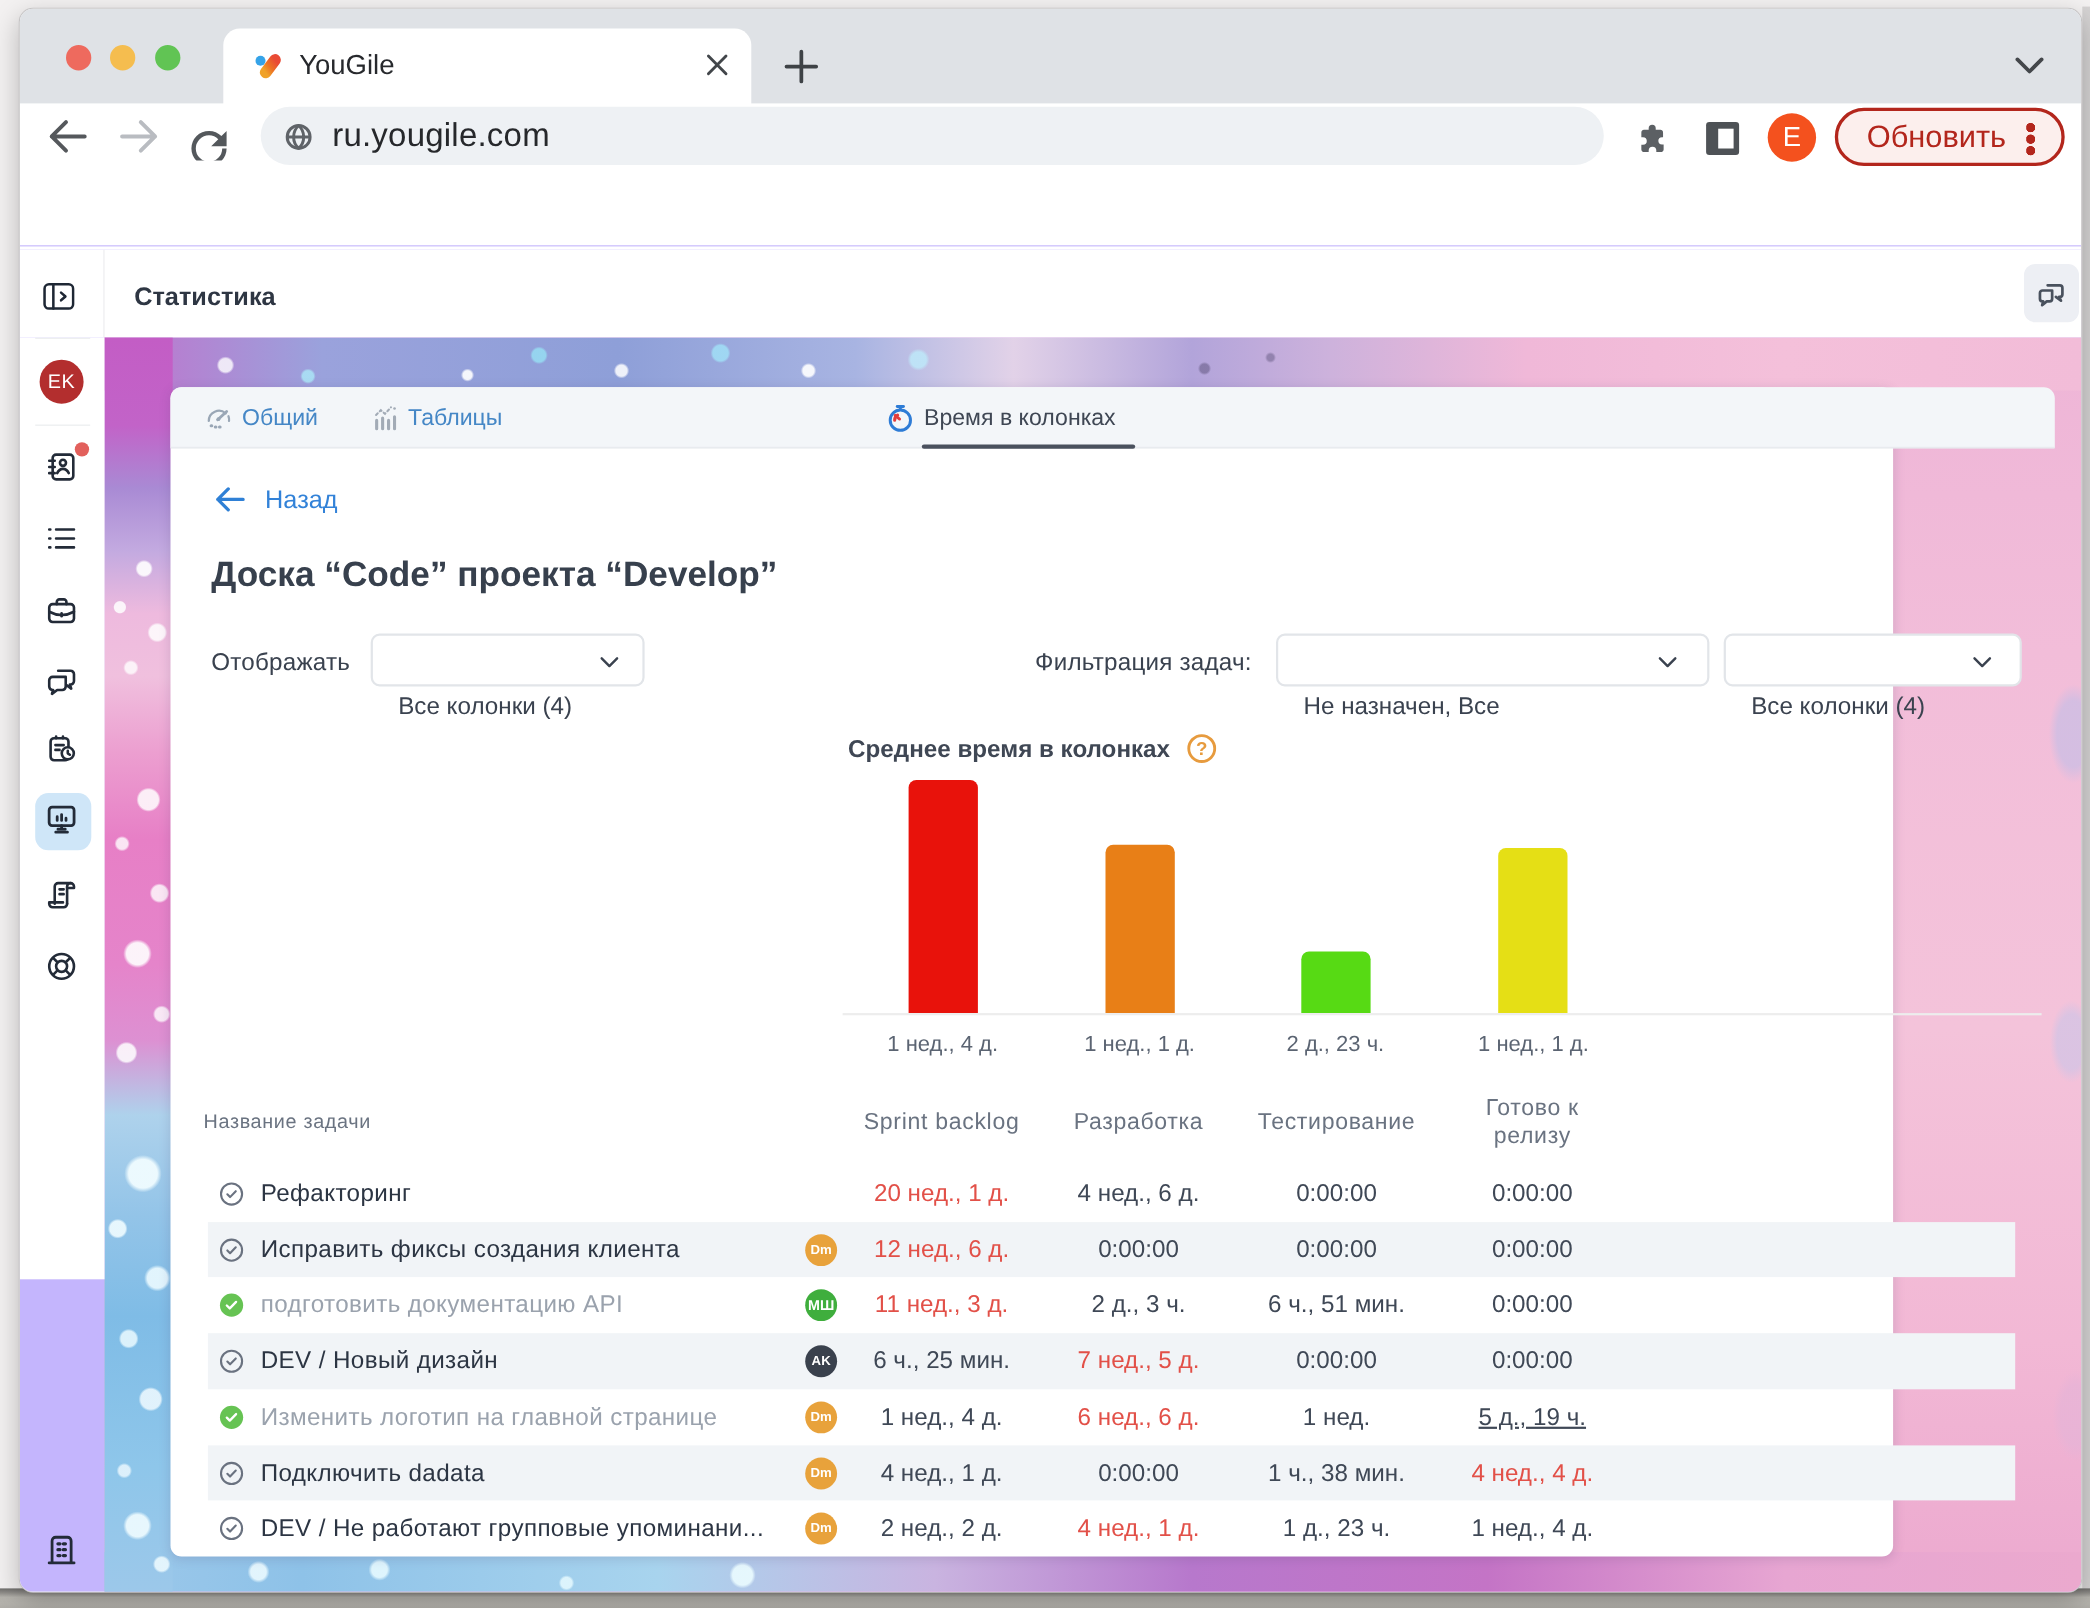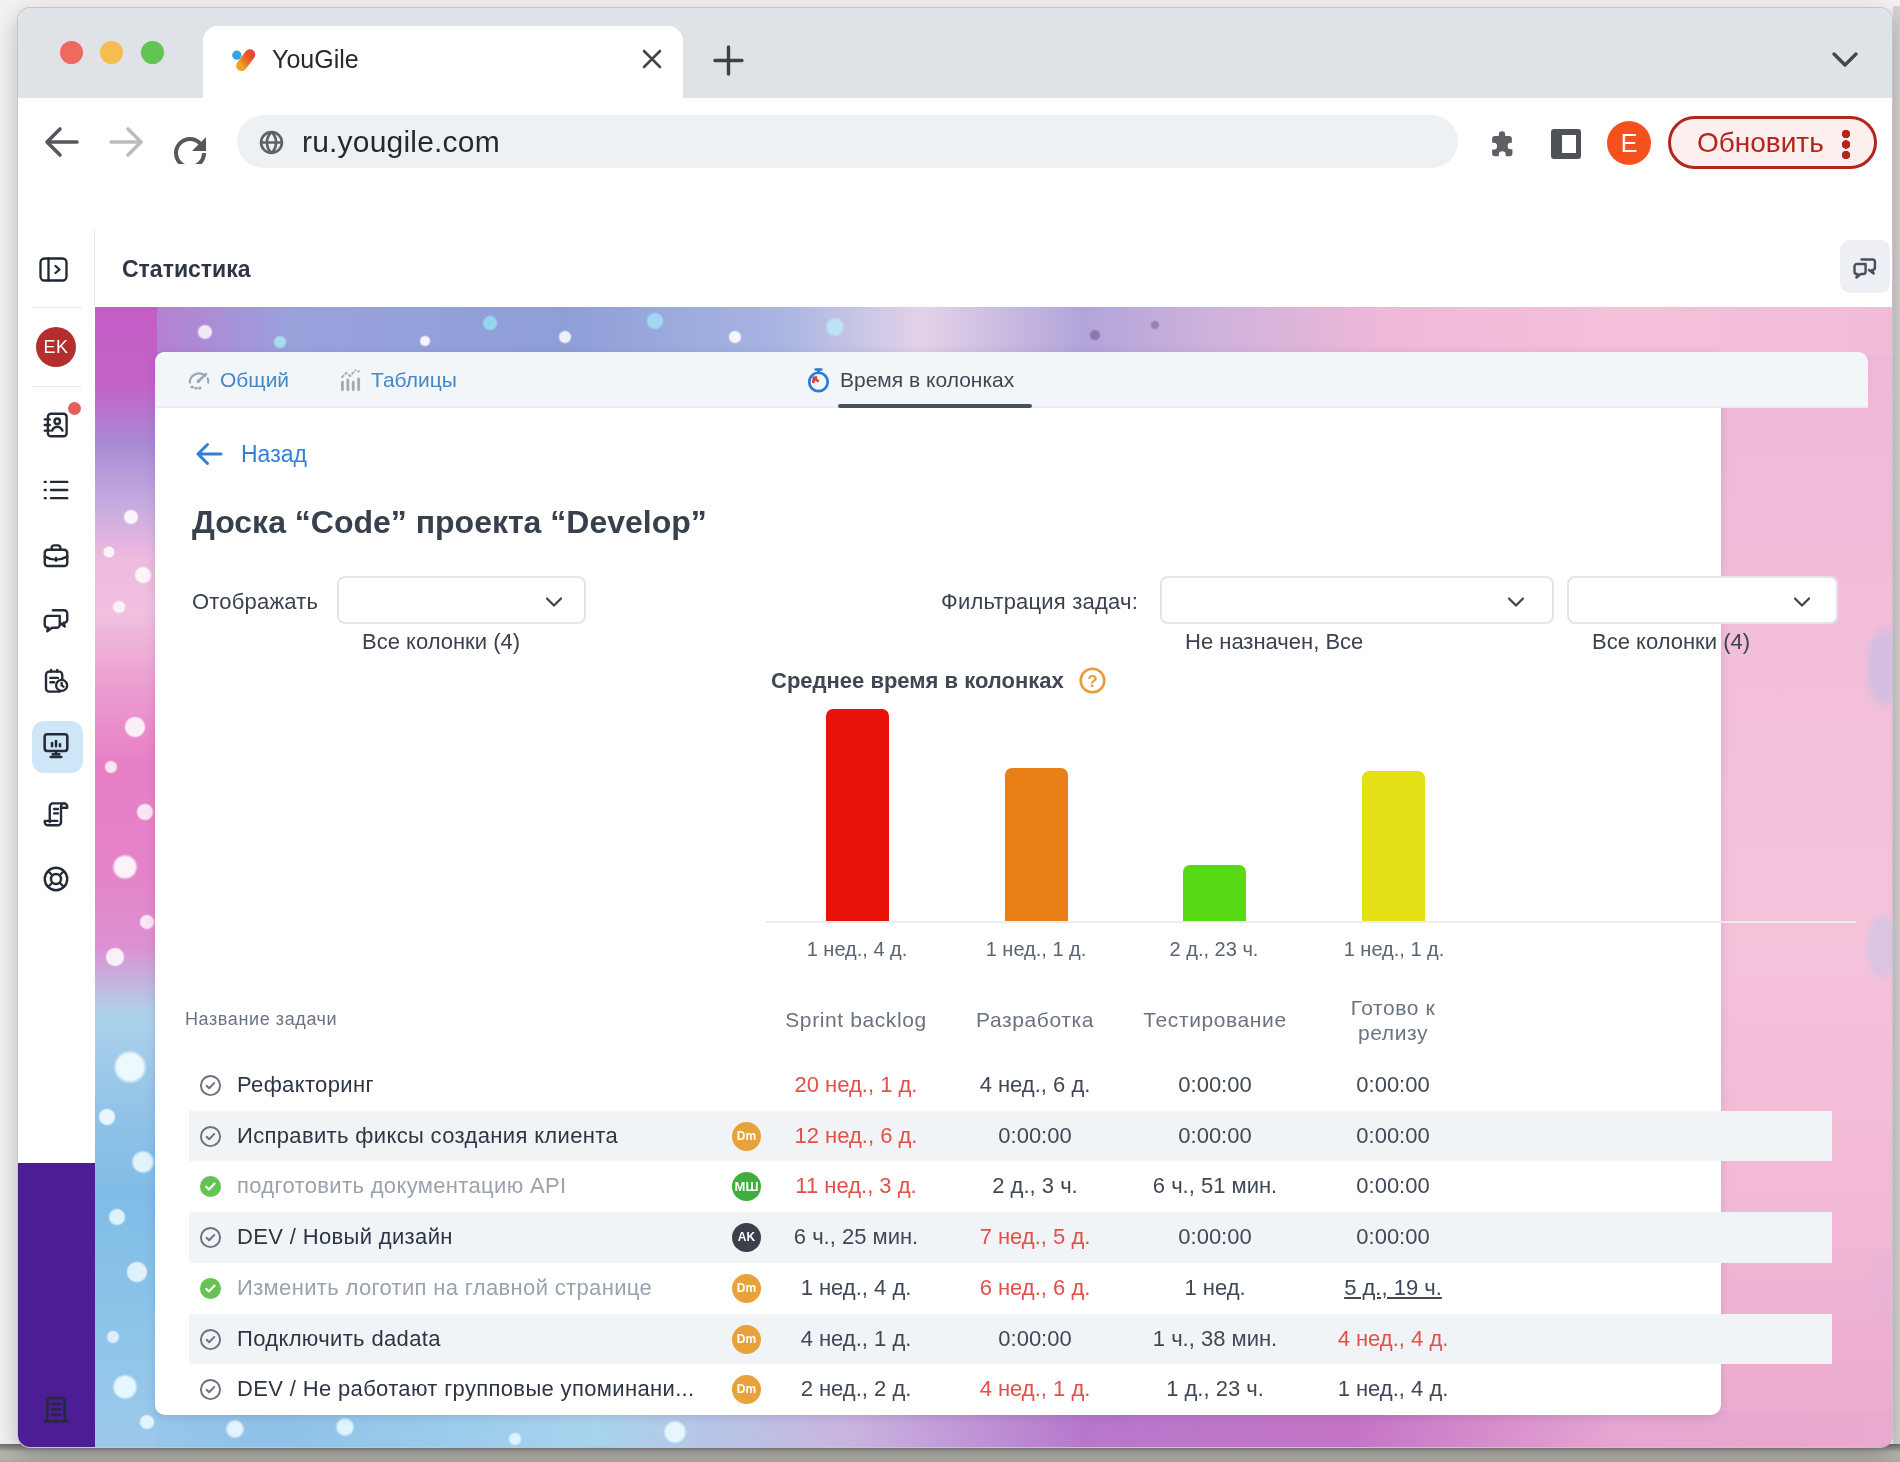--- a/index.html
+++ b/index.html
@@ -10,34 +10,34 @@
 #bottomband { left:0; top:1444px; width:1900px; height:18px;
   background:linear-gradient(180deg,#6f6e6c 0%, #8e8c88 22%, #b5b3ad 45%, #b4b2ac 80%, #aeaca6 100%); }
 #window { left:18px; top:8px; width:1874px; height:1439px; border-radius:12px;
   background:#fff; overflow:hidden; box-shadow:0 0 0 1px #c6c4c5, 0 8px 24px rgba(0,0,0,0.25); }
 
 #tabstrip { left:0; top:0; width:100%; height:90px; background:#dfe2e6; }
 .light { width:23px; height:23px; border-radius:50%; top:33px; }
 #tab { left:185px; top:18px; width:480px; height:72px; background:#fff; border-radius:15px 15px 0 0; }
 #tabtitle { left:69px; top:19px; font-size:25px; color:#27292d; }
 
-#toolbar { left:0; top:104px; width:100%; height:130px; background:#fff; border-bottom:6px solid #c4b5fd; }
+#toolbar { left:0; top:86px; width:100%; height:130px; background:#fff; border-bottom:1px solid #c4b5fd; }
 #urlpill { left:219px; top:3px; width:1221px; height:53px; border-radius:27px; background:#eef1f4; }
 #urltext { left:284px; top:13px; font-size:30px; color:#26282b; letter-spacing:0.2px; }
 #avatarE { left:1589px; top:9px; width:44px; height:44px; border-radius:50%; background:#f4511e;
   color:#fff; font-size:25px; text-align:center; line-height:44px; }
 #updbtn { left:1650px; top:4px; width:209px; height:53px; border-radius:27px; background:#fcefed;
   border:3px solid #b3261c; color:#b3261c; font-size:28px; }
 #updbtn span.t { position:absolute; left:26px; top:8px; }
 #updbtn .dots { position:absolute; right:24px; top:10px; width:8px; height:32px;
   background:radial-gradient(circle 4px at 4px 5px,#b3261c 0 4px,transparent 4.5px),
              radial-gradient(circle 4px at 4px 15.5px,#b3261c 0 4px,transparent 4.5px),
              radial-gradient(circle 4px at 4px 26px,#b3261c 0 4px,transparent 4.5px); }
 
-#app { left:0; top:219px; width:100%; height:1220px; background:#4c1d95; }
+#app { left:0; top:219px; width:100%; height:1220px; background:#c4b5fd; }
 #appheader { left:0; top:0; width:100%; height:80px; background:#fff; }
 #statstitle { left:104px; top:29px; font-size:23px; font-weight:bold; color:#2e3643; }
 #chatbtn { left:1822px; top:13px; width:50px; height:53px; background:#edeff4; border-radius:10px; }
 #sidebar { left:0; top:80px; width:77px; height:856px; background:#fff; }
 #content { left:77px; top:80px; width:1797px; height:1140px; }
 .sdiv { position:absolute; left:14px; width:50px; height:1px; background:#e9ebed; }
 .sicon { position:absolute; left:38px; transform:translate(-50%,-50%); }
 #sactive { left:14px; top:414px; width:51px; height:52px; background:#cfe6f8; border-radius:12px; }
 #sreddot { left:50px; top:95px; width:13px; height:13px; border-radius:50%; background:#e2605c; }
 #ekavatar { left:18px; top:20px; width:40px; height:40px; border-radius:50%; background:#b32e2e;

